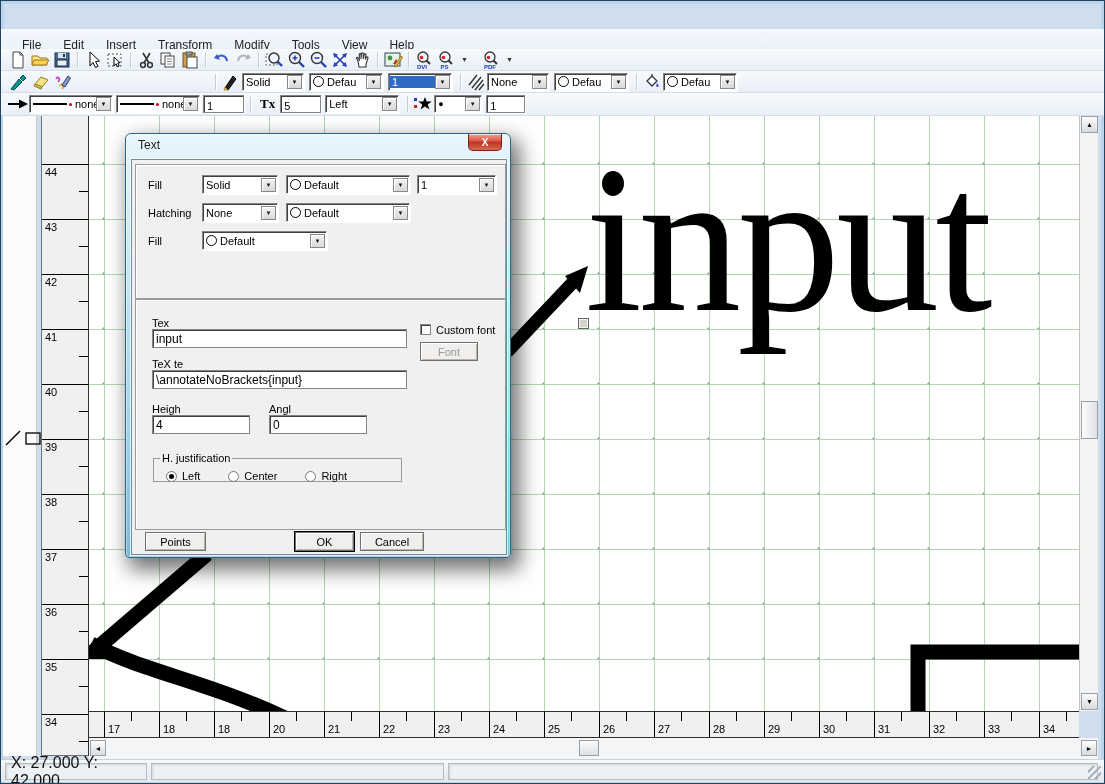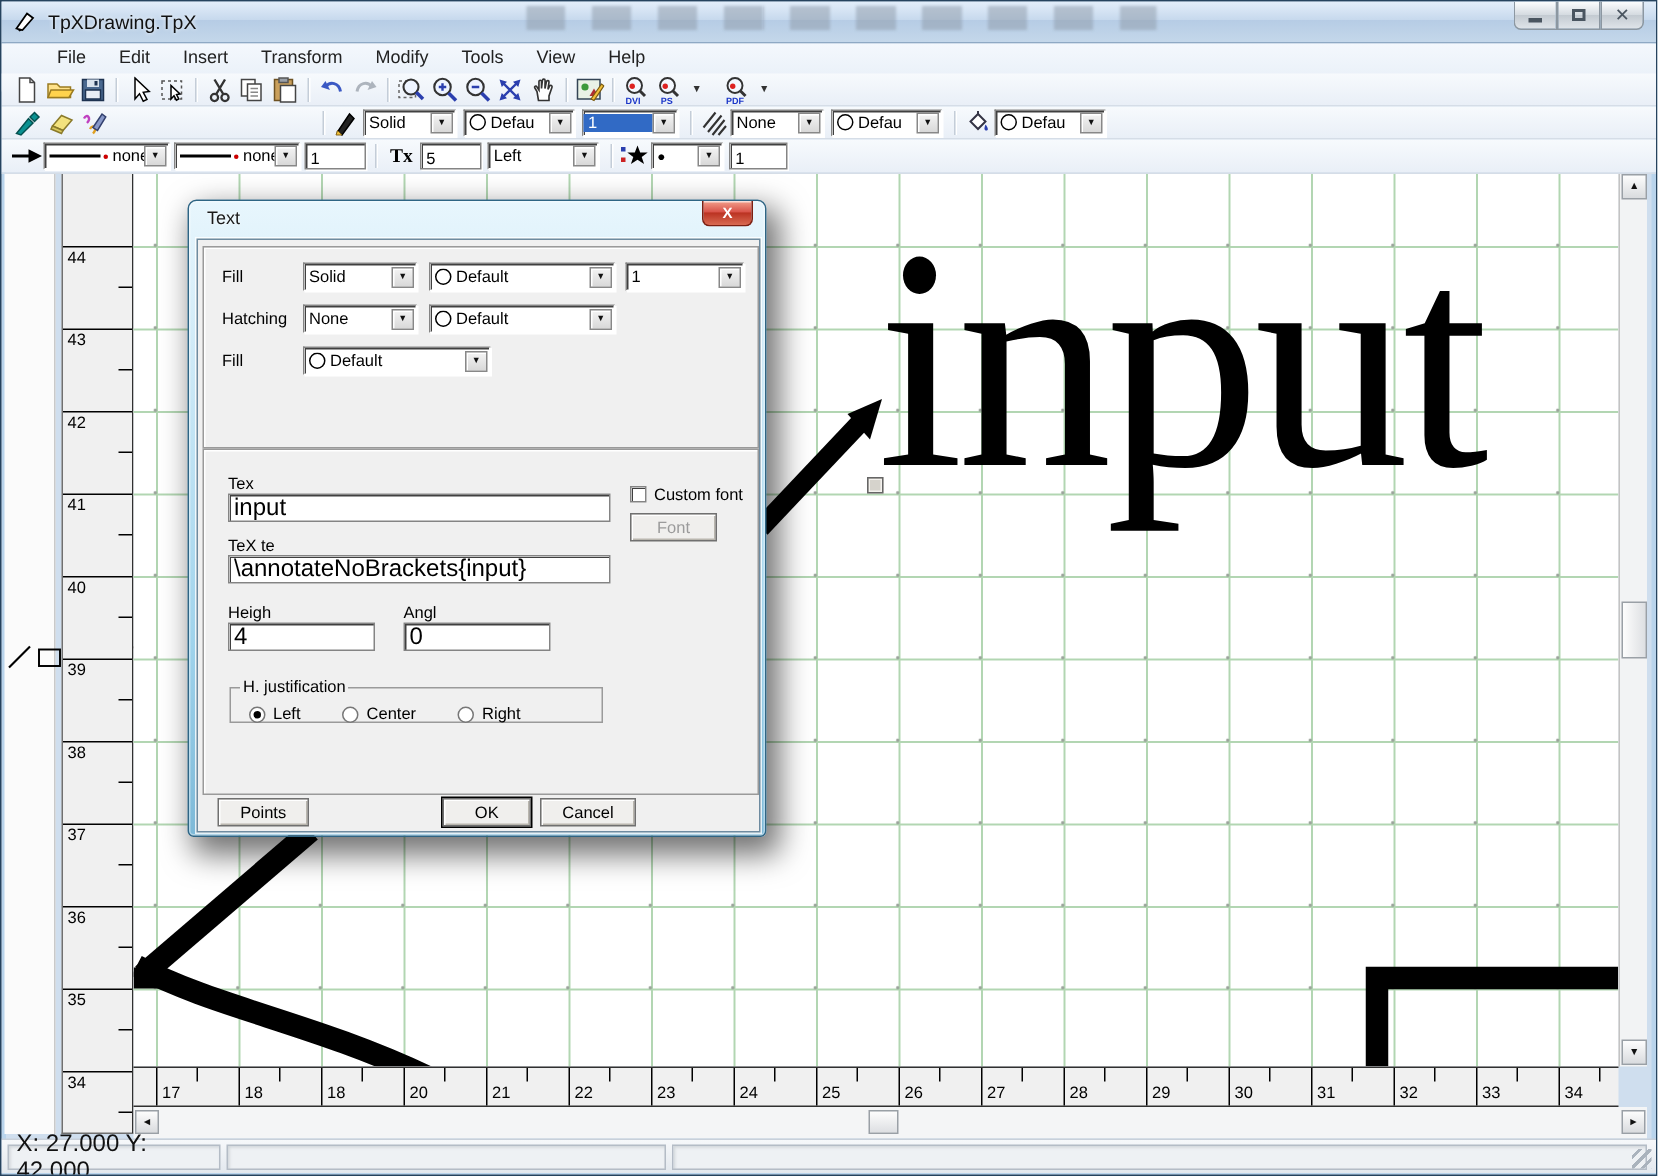--- a/index.html
+++ b/index.html
@@ -18,21 +18,21 @@
   .winbtn { width:29px; height:19px; border:1px solid #8c97a1; border-top:none; background:linear-gradient(#fdfeff,#d4dae0 50%,#c3cad1 51%,#dfe4e9);
     display:flex; align-items:center; justify-content:center; color:#4a5560; font-size:11px; line-height:1; }
   .winbtn:first-child { border-radius:0 0 0 5px; }
   .winbtn:last-child { border-radius:0 0 5px 0; }
   .glyph-min { width:9px; height:3px; background:#4a5560; margin-top:6px; }
   .glyph-res { width:9px; height:8px; border:2px solid #4a5560; }
   .glyph-x { font-weight:bold; font-size:12px; }
 
   
   .menubar { position:absolute; left:0; top:28px; width:100%; height:32px; background:linear-gradient(#f4f8fd,#e6eef7);
-    border-bottom:1px solid #cdd8e4; display:flex; padding-left:26px; gap:0; }
+    border-bottom:1px solid #cdd8e4; display:flex; align-items:center; padding-left:10px; gap:0; }
   .menu-item { font-size:12px; color:#222; padding:2px 11px; }
 
   
   .toolbar { position:absolute; left:0; width:100%; background:linear-gradient(#f7fafd,#e9eff7);
     display:flex; align-items:center; padding-left:6px; border-bottom:1px solid #d5dde7; }
   #tb1 { top:48px; height:22px; }
   #tb2 { top:70px; height:22px; }
   #tb3 { top:92px; height:23px; }
   .tbtn { width:22px; height:20px; display:flex; align-items:center; justify-content:center; flex:0 0 auto; }
   .sep { width:1px; height:16px; background:#c4cdd8; margin:0 4px; flex:0 0 auto; box-shadow:1px 0 0 #fff; }
@@ -112,59 +112,40 @@
   .dlg-close { position:absolute; right:8px; top:0; width:34px; height:17px; border:1px solid #7c1f12; border-top:none;
     border-radius:0 0 5px 5px; background:linear-gradient(#f2a08c,#d9544a 45%,#bb3322 50%,#d96a52);
     color:#fff; font-size:10px; font-weight:bold; display:flex; align-items:center; justify-content:center;
     box-shadow:inset 0 1px 0 rgba(255,255,255,.65); }
   .dlg-client { position:absolute; left:5px; top:25px; width:376px; height:396px; background:#f0f0f0;
     border:1px solid #6e8ba0; box-shadow:0 0 0 1px rgba(255,255,255,.8); font-size:11px; }
   .grp { position:absolute; border:1px solid #9a9a9a; box-shadow:1px 1px 0 #fff inset; }
   .dlabel { position:absolute; font-size:11px; color:#000; white-space:nowrap; }
   .dcombo { position:absolute; height:19px; }
   .dinput { position:absolute; height:19px; background:#fff; border:1px solid #848484; box-shadow:inset 1px 1px 0 #404040;}
-  .dinput input { width:100%; height:100%; border:none; outline:none; font-size:16px; font-family:inherit; padding:0 3px; background:transparent;}
+  .dinput input { width:100%; height:100%; border:none; outline:none; font-size:12px; font-family:inherit; padding:0 3px; background:transparent;}
   .btn95 { position:absolute; height:19px; background:#f0efed; border:1px solid #707070;
     box-shadow:inset 1px 1px 0 #fff, inset -1px -1px 0 #b9b6ae; font-size:11px; color:#000;
     display:flex; align-items:center; justify-content:center; }
   .btn95.default { outline:1px solid #000; }
   .btn95.disabled { color:#9b9b9b; }
   .checkbox { position:absolute; width:11px; height:11px; background:#fff; border:1px solid #848484; box-shadow:inset 1px 1px 0 #404040; }
   fieldset.hjust { position:absolute; left:17px; top:152px; width:249px; height:30px; border:1px solid #9a9a9a; padding:0; }
   fieldset.hjust legend { font-size:11px; margin-left:6px; padding:0 2px; }
   .radio { display:inline-block; width:11px; height:11px; border:1px solid #777; border-radius:50%; background:#fff;
     vertical-align:-2px; margin-right:5px; position:relative; }
   .radio.checked::after { content:""; position:absolute; left:2px; top:2px; width:5px; height:5px; border-radius:50%; background:#000; }
   .rlabel { font-size:11px; }
   .hjust-row { position:absolute; left:12px; top:6px; display:flex; gap:0; align-items:center; }
 </style>
 </head>
 <body>
 
 <div id="win">
 
-  <div class="titlebar">
-    <div class="ghost"></div>
-    <svg width="16" height="16" viewBox="0 0 16 16">
-      <path d="M2 12 L9 2 L13 5 L6 13 Z" fill="#fff" stroke="#000" stroke-width="1.2"></path>
-      <path d="M2 12 L4 14 L6 13 Z" fill="#000"></path>
-    </svg>
-    <span class="title-text">TpXDrawing.TpX</span>
-    <div class="winbtns">
-      <div class="winbtn">
-          <span class="glyph-min"></span>
-        </div>
-      <div class="winbtn">
-          <span class="glyph-res"></span>
-        </div>
-      <div class="winbtn">
-          <span class="glyph-x">✕</span>
-        </div>
-    </div>
-  </div>
 
   <div class="menubar">
     <span class="menu-item">File</span>
     <span class="menu-item">Edit</span>
     <span class="menu-item">Insert</span>
     <span class="menu-item">Transform</span>
     <span class="menu-item">Modify</span>
     <span class="menu-item">Tools</span>
     <span class="menu-item">View</span>
     <span class="menu-item">Help</span>

